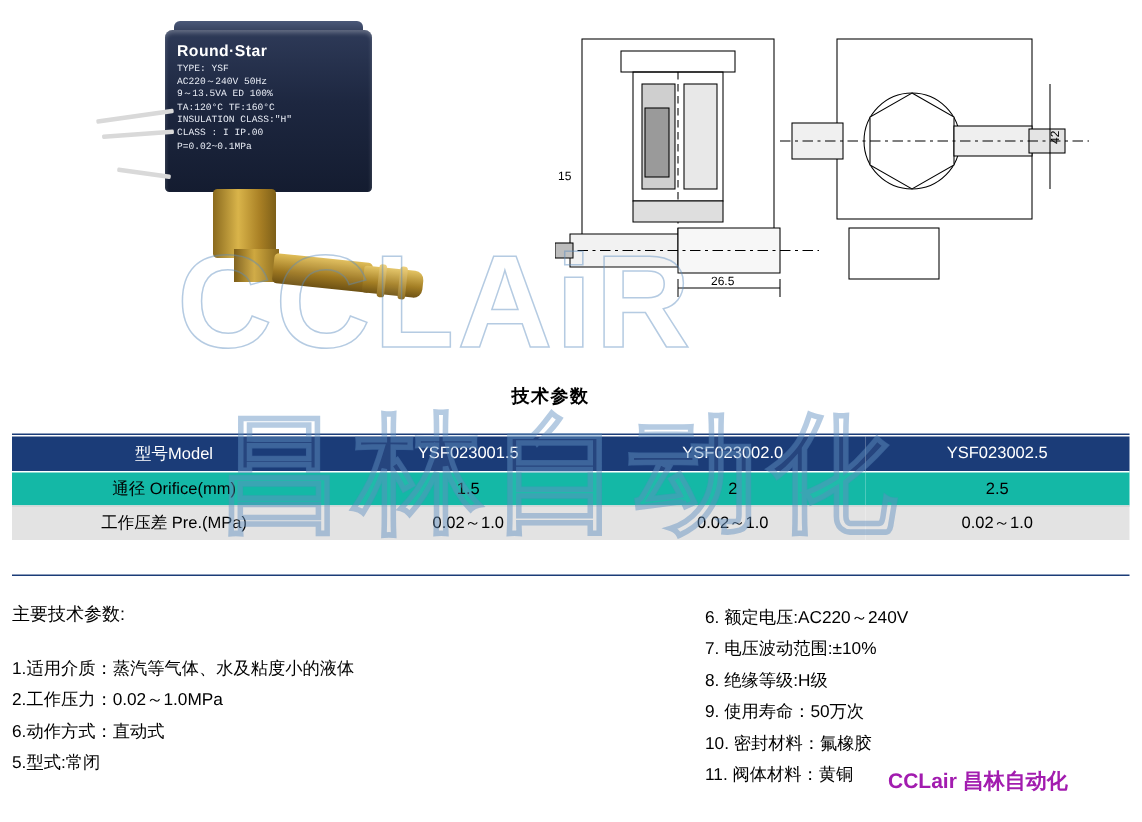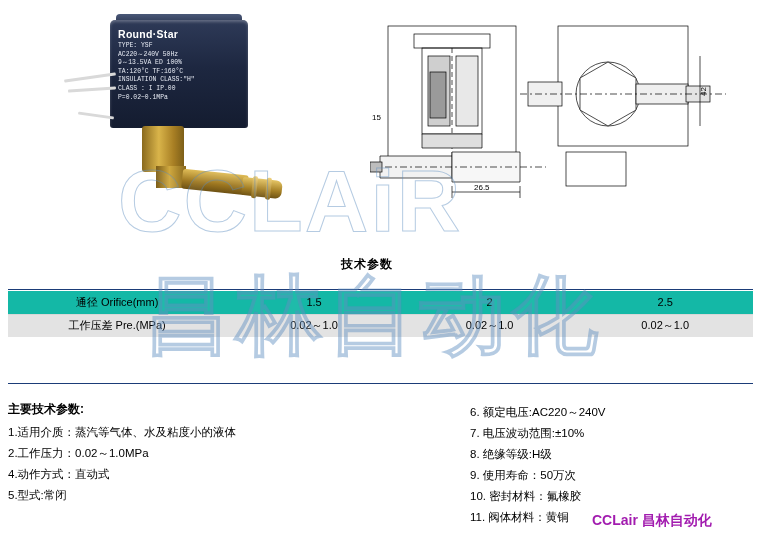--- a/index.html
+++ b/index.html
@@ -224,23 +224,23 @@
   .specs {
     position: absolute;
     top: 399px;
     left: 8px;
     width: 745px;
     font-size: 11.5px;
     line-height: 21px;
     z-index: 20;
   }
   .specs .heading {
-    font-weight: bold;
+    font-weight: normal;
     font-size: 12px;
-    margin-bottom: 2px;
+    margin-bottom: 16px;
   }
   .col-left {
     position: absolute;
     left: 0px;
     top: 0px;
     width: 360px;
   }
   .col-right {
     position: absolute;
     left: 462px;
@@ -326,20 +326,26 @@
       <text x="336" y="80" font-size="8" font-family="Liberation Sans, sans-serif" transform="rotate(-90 336 80)">42</text>
       <text x="2" y="104" font-size="8" font-family="Liberation Sans, sans-serif">15</text>
     </svg>
   </div>
 
   <div class="tech-title">技术参数</div>
 
   <div class="dotline top"></div>
   <table class="spec-table">
     <tbody>
+      <tr class="row-head">
+        <td class="col-label">型号Model</td>
+        <td class="col-v">YSF023001.5</td>
+        <td class="col-v">YSF023002.0</td>
+        <td class="col-v">YSF023002.5</td>
+      </tr>
       <tr class="row-a">
         <td class="col-label">通径 Orifice(mm)</td>
         <td class="col-v">1.5</td>
         <td class="col-v">2</td>
         <td class="col-v">2.5</td>
       </tr>
       <tr class="row-b">
         <td class="col-label">工作压差 Pre.(MPa)</td>
         <td class="col-v">0.02～1.0</td>
         <td class="col-v">0.02～1.0</td>
@@ -347,21 +353,21 @@
       </tr>
     </tbody>
   </table>
   <div class="dotline bot"></div>
 
   <div class="specs">
     <div class="col-left">
       <div class="heading">主要技术参数:</div>
       <div class="item">1.适用介质：蒸汽等气体、水及粘度小的液体</div>
       <div class="item">2.工作压力：0.02～1.0MPa</div>
-      <div class="item">4.动作方式：直动式</div>
+      <div class="item">6.动作方式：直动式</div>
       <div class="item">5.型式:常闭</div>
     </div>
     <div class="col-right">
       <div class="item">6. 额定电压:AC220～240V</div>
       <div class="item">7. 电压波动范围:±10%</div>
       <div class="item">8. 绝缘等级:H级</div>
       <div class="item">9. 使用寿命：50万次</div>
       <div class="item">10. 密封材料：氟橡胶</div>
       <div class="item">11. 阀体材料：黄铜</div>
     </div>

